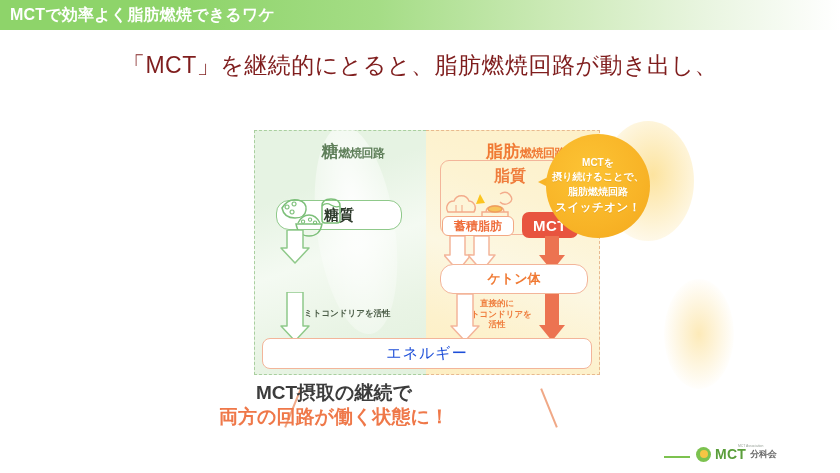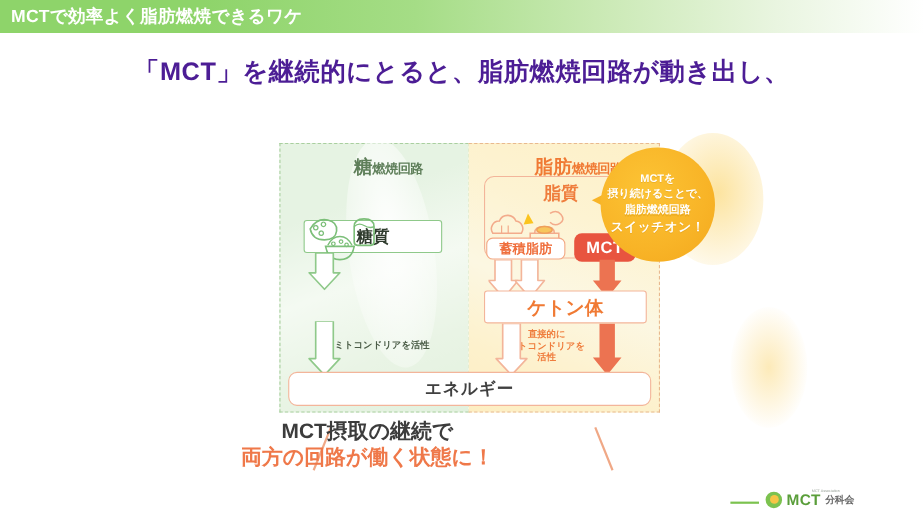--- a/index.html
+++ b/index.html
@@ -20,21 +20,21 @@
     position:absolute;left:10px;top:5px;
     font-size:16px;font-weight:bold;color:#ffffff;
     letter-spacing:.2px;white-space:nowrap;
   }
 
   
   .headline{
     position:absolute;left:0;top:52px;width:840px;text-align:center;
   }
   .headline-1{
-    font-size:23px;font-weight:bold;color:#4c1d95;line-height:1.15;
+    font-size:23px;font-weight:normal;color:#7f1d1d;line-height:1.15;
     letter-spacing:.5px;
   }
   .headline-2{
     font-size:30px;font-weight:bold;color:#e01f1f;line-height:1.2;
     letter-spacing:.5px;margin-top:3px;
   }
 
   
   .diagram{
     position:absolute;left:254px;top:130px;width:346px;height:245px;
@@ -77,21 +77,21 @@
     position:absolute;top:10px;width:100%;text-align:center;white-space:nowrap;padding-left:13px;
   }
   .pt-big{font-size:17px;font-weight:bold;}
   .pt-small{font-size:12px;font-weight:bold;letter-spacing:-.5px;}
   .pt-green .pt-big,.pt-green .pt-small{color:#5f7f5a;}
   .pt-orange .pt-big,.pt-orange .pt-small{color:#f07a34;}
 
   
   .box{
     position:absolute;box-sizing:border-box;background:#ffffff;
-    border-radius:3px;display:flex;align-items:center;justify-content:center;
+    border-radius:13px;display:flex;align-items:center;justify-content:center;
     font-weight:bold;
   }
   .box-green{border:1.6px solid #8fc98a;color:#2f3b2d;}
   .box-orange{border:1.6px solid #f3b59a;color:#f07a34;}
 
   
   .arrow{position:absolute;}
   .arrow svg{display:block;}
 
   .microtext{
@@ -99,21 +99,21 @@
     white-space:nowrap;
   }
   .microtext.green{color:#4a5c46;}
   .microtext.orange{color:#ef7d3d;text-align:center;}
 
   .energy-bar{
     position:absolute;left:8px;top:208px;width:330px;height:31px;
     box-sizing:border-box;background:#ffffff;border:1.6px solid #f3b59a;
     border-radius:8px;display:flex;align-items:center;justify-content:center;
   }
-  .energy-bar span{font-size:15px;font-weight:bold;color:#404040;letter-spacing:1px;}
+  .energy-bar span{font-size:15px;font-weight:normal;color:#1d4ed8;letter-spacing:1px;}
 
   
   .chip{
     position:absolute;box-sizing:border-box;border-radius:6px;
     display:flex;align-items:center;justify-content:center;
     font-weight:bold;background:#ffffff;
   }
   .chip-orange{border:1.4px solid #f3a884;color:#ef6e3c;}
   .mct-chip{
     position:absolute;box-sizing:border-box;border-radius:7px;
@@ -270,21 +270,21 @@
         <path d="M6 0 h15 v19 h6 L14 35 L0 19 h6 z" fill="#ffffff" stroke="#f3b59a" stroke-width="1.5" stroke-linejoin="round"></path>
       </svg>
     </div>
 
     <div class="arrow" style="left:284px;top:106px;">
       <svg width="28" height="36" viewBox="0 0 28 36">
         <path d="M7 0 h14 v19 h6 L14 35 L1 19 h6 z" fill="#ec7351"></path>
       </svg>
     </div>
 
-    <div class="box box-orange" style="left:186px;top:134px;width:148px;height:30px;font-size:17px;">
+    <div class="box box-orange" style="left:186px;top:134px;width:148px;height:30px;font-size:13px;">
       <span>ケトン体</span>
     </div>
 
     <div class="microtext orange" style="left:208px;top:168px;width:70px;text-align:center;white-space:normal;">
       <div>直接的に</div>
       <div>ミトコンドリアを</div>
       <div>活性</div>
     </div>
 
     <div class="arrow" style="left:196px;top:164px;">

